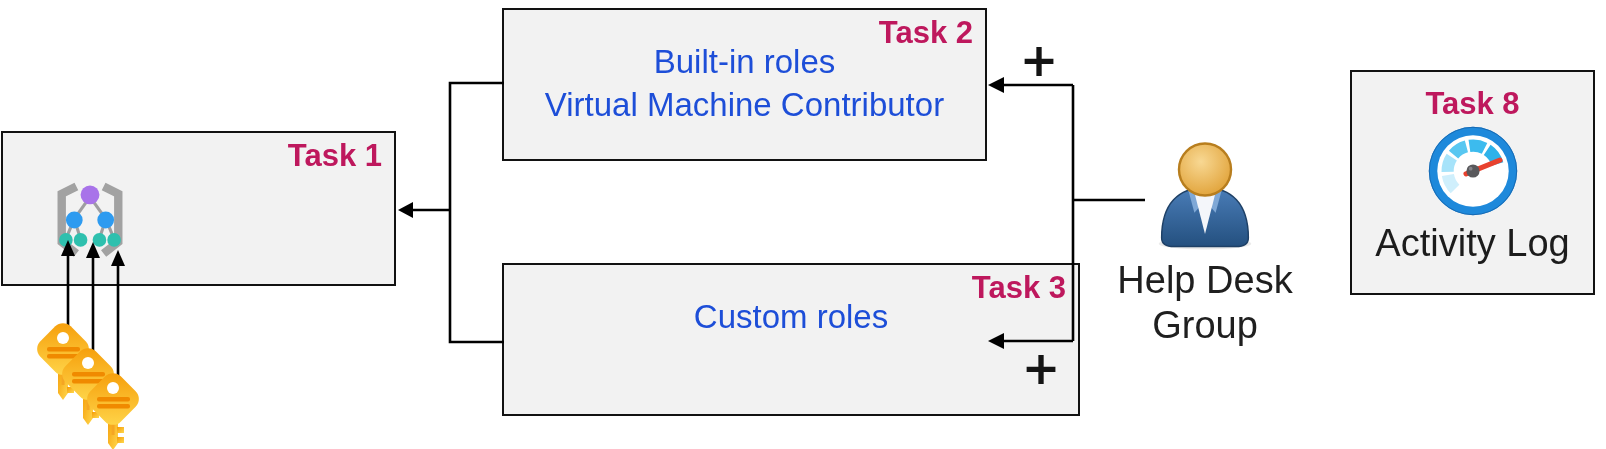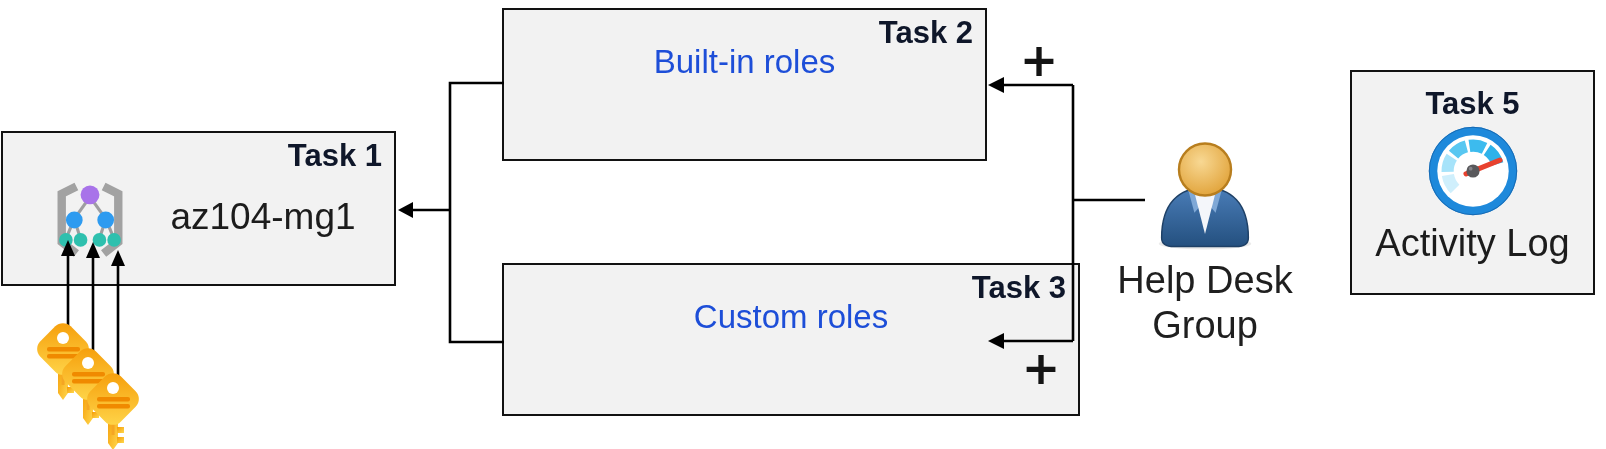--- a/index.html
+++ b/index.html
@@ -8,21 +8,21 @@
     background:#ffffff;
     font-family:"Liberation Sans","DejaVu Sans",sans-serif;
     color:#232323;
   }
   .task-box{
     position:absolute;box-sizing:border-box;
     background:#f2f2f2;border:2px solid #121212;z-index:1;
   }
   .task-label{
     position:absolute;top:5px;right:12px;
-    font-size:31px;font-weight:bold;color:#0f172a;z-index:2;
+    font-size:31px;font-weight:bold;color:#be185d;z-index:2;
   }
   .role-lines{
     position:absolute;left:0;right:0;top:30px;text-align:center;
     font-size:33px;line-height:43px;color:#1d4ed8;
   }
   #task1-name{
     position:absolute;left:140px;top:63px;width:240px;text-align:center;
     font-size:37px;color:#1c1c1c;
   }
   #mg-icon{position:absolute;left:43px;top:48px;}
@@ -63,39 +63,39 @@
         <line x1="57" y1="36" x2="65" y2="55"></line>
     </g>
     <circle cx="42" cy="13" r="9" fill="#A873E9"></circle>
     <circle cx="27" cy="37" r="8" fill="#2E9BF0"></circle>
     <circle cx="57" cy="37" r="8" fill="#2E9BF0"></circle>
     <circle cx="19" cy="56" r="6.5" fill="#2EC0AE"></circle>
     <circle cx="33" cy="56" r="6.5" fill="#2EC0AE"></circle>
     <circle cx="51" cy="56" r="6.5" fill="#2EC0AE"></circle>
     <circle cx="65" cy="56" r="6.5" fill="#2EC0AE"></circle>
   </svg>
-  <span id="task1-name">az104-mg1</span>
 </div>
 
 <div class="task-box" id="task2" style="left:502px;top:8px;width:485px;height:153px;">
   <span class="task-label">Task 2</span>
   <div class="role-lines">
     <div>Built-in roles</div>
+    <div>Virtual Machine Contributor</div>
   </div>
 </div>
 
 <div class="task-box" id="task3" style="left:502px;top:263px;width:578px;height:153px;">
   <span class="task-label">Task 3</span>
   <div class="role-lines">
     <div>Custom roles</div>
   </div>
 </div>
 
 <div class="task-box" id="task4" style="left:1350px;top:70px;width:245px;height:225px;">
-  <span class="task-label task4-label">Task 5</span>
+  <span class="task-label task4-label">Task 8</span>
   <svg width="94" height="94" viewBox="0 0 100 100">
     <circle cx="50" cy="50" r="47" fill="#1E89DB"></circle>
     <circle cx="50" cy="50" r="46.5" fill="none" stroke="#1668B0" stroke-width="1"></circle>
     <circle cx="50" cy="50" r="38" fill="#ffffff"></circle>
     <g fill="none" stroke-width="13">
       <path d="M30.9 69.1 A27 27 0 0 1 23.3 54.2" stroke="#CFEFFC"></path>
       <path d="M23.0 50.9 A27 27 0 0 1 27.4 35.3" stroke="#A6E3FA"></path>
       <path d="M29.3 32.6 A27 27 0 0 1 43.0 23.9" stroke="#58C7F1"></path>
       <path d="M46.2 23.3 A27 27 0 0 1 62.3 25.9" stroke="#3CBBEE"></path>
       <path d="M65.1 27.6 A27 27 0 0 1 76.0 42.6" stroke="#2FB2E9"></path>

